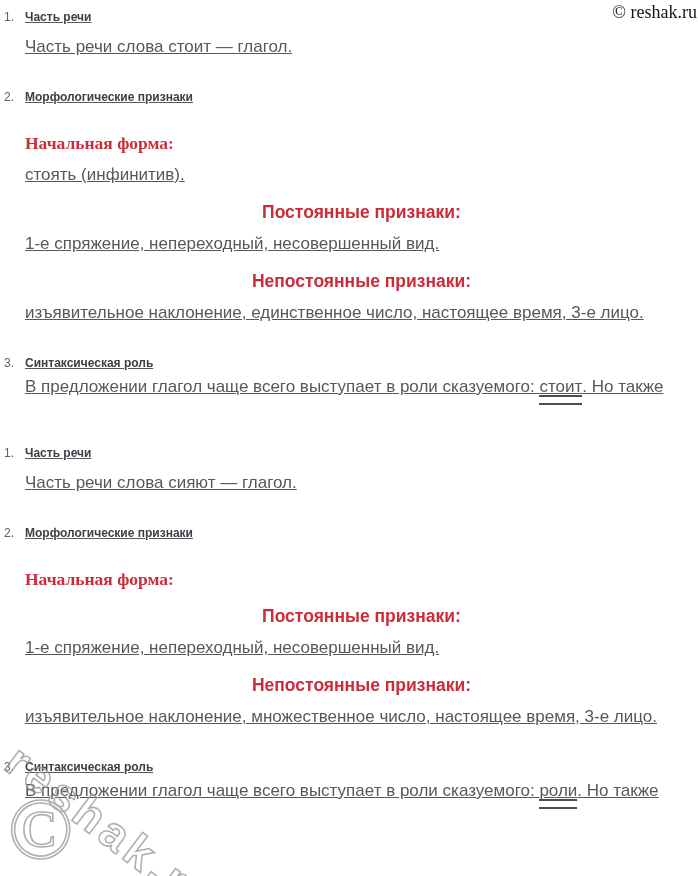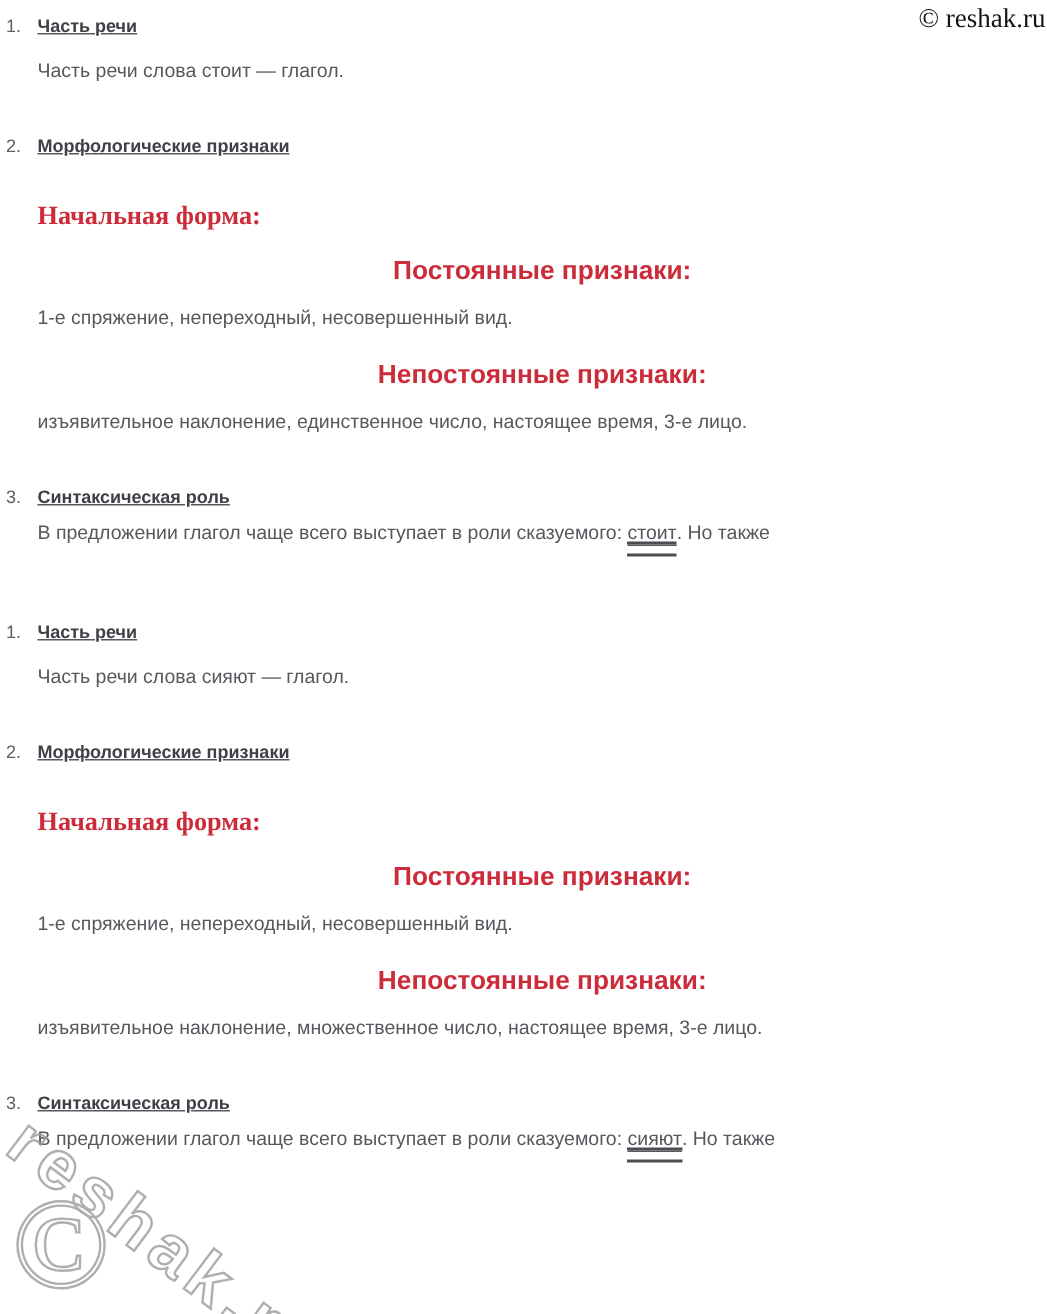--- a/index.html
+++ b/index.html
@@ -34,24 +34,25 @@
     text-decoration:underline;
   }
   .h-num .num{
     display:inline-block;width:21px;
     font-weight:400;color:#5d6066;
   }
   .h-num .h-title{
     font-weight:700;color:var(--heading-text);
   }
   .body-line{
-    font-size:13px;line-height:22px;
+    font-size:17px;line-height:22px;
     margin-left:21px;
     color:var(--body-text);
     white-space:nowrap;
+    text-decoration:underline;
   }
   .red-label{
     font-size:17.5px;line-height:22px;font-weight:700;
     margin-left:21px;
     color:var(--accent-red);
     white-space:nowrap;
   }
   .predicate{
     position:relative;
     text-decoration:underline;
@@ -90,20 +91,21 @@
   <section>
     <div class="h-num m-first">
       <span class="num">1.</span><span class="h-title">Часть речи</span>
     </div>
     <p class="body-line m-p">Часть речи слова стоит — глагол.</p>
 
     <div class="h-num m-h2">
       <span class="num">2.</span><span class="h-title">Морфологические признаки</span>
     </div>
     <div class="red-label m-r1">Начальная форма:</div>
+    <p class="body-line m-pb">стоять (инфинитив).</p>
     <div class="red-label m-r">Постоянные признаки:</div>
     <p class="body-line m-pb">1-е спряжение, непереходный, несовершенный вид.</p>
     <div class="red-label m-r">Непостоянные признаки:</div>
     <p class="body-line m-pb">изъявительное наклонение, единственное число, настоящее время, 3-е лицо.</p>
 
     <div class="h-num m-h3">
       <span class="num">3.</span><span class="h-title">Синтаксическая роль</span>
     </div>
     <p class="body-line m-psyn"><span>В предложении глагол чаще всего выступает в роли сказуемого: </span><span class="predicate">стоит</span><span>. Но также</span></p>
   </section>
@@ -119,21 +121,21 @@
     </div>
     <div class="red-label m-r1">Начальная форма:</div>
     <div class="red-label m-r">Постоянные признаки:</div>
     <p class="body-line m-pb">1-е спряжение, непереходный, несовершенный вид.</p>
     <div class="red-label m-r">Непостоянные признаки:</div>
     <p class="body-line m-pb">изъявительное наклонение, множественное число, настоящее время, 3-е лицо.</p>
 
     <div class="h-num m-h3">
       <span class="num">3.</span><span class="h-title">Синтаксическая роль</span>
     </div>
-    <p class="body-line m-psyn"><span>В предложении глагол чаще всего выступает в роли сказуемого: </span><span class="predicate">сияют</span><span>. Но также</span></p>
+    <p class="body-line m-psyn"><span>В предложении глагол чаще всего выступает в роли сказуемого: </span><span class="predicate">роли</span><span>. Но также</span></p>
   </section>
 
   <svg class="watermark" width="240" height="144" viewBox="0 0 240 144" aria-hidden="true">
     <g fill="none" stroke="#9c9c9c" stroke-width="1.6">
       <text x="8" y="36" transform="rotate(37 8 36)" font-family="Liberation Sans, DejaVu Sans, sans-serif" font-weight="bold" font-size="46" letter-spacing="5">reshak.ru</text>
       <text x="14" y="126" font-family="Liberation Serif, DejaVu Serif, serif" font-size="86">©</text>
     </g>
   </svg>
 
 </div>

